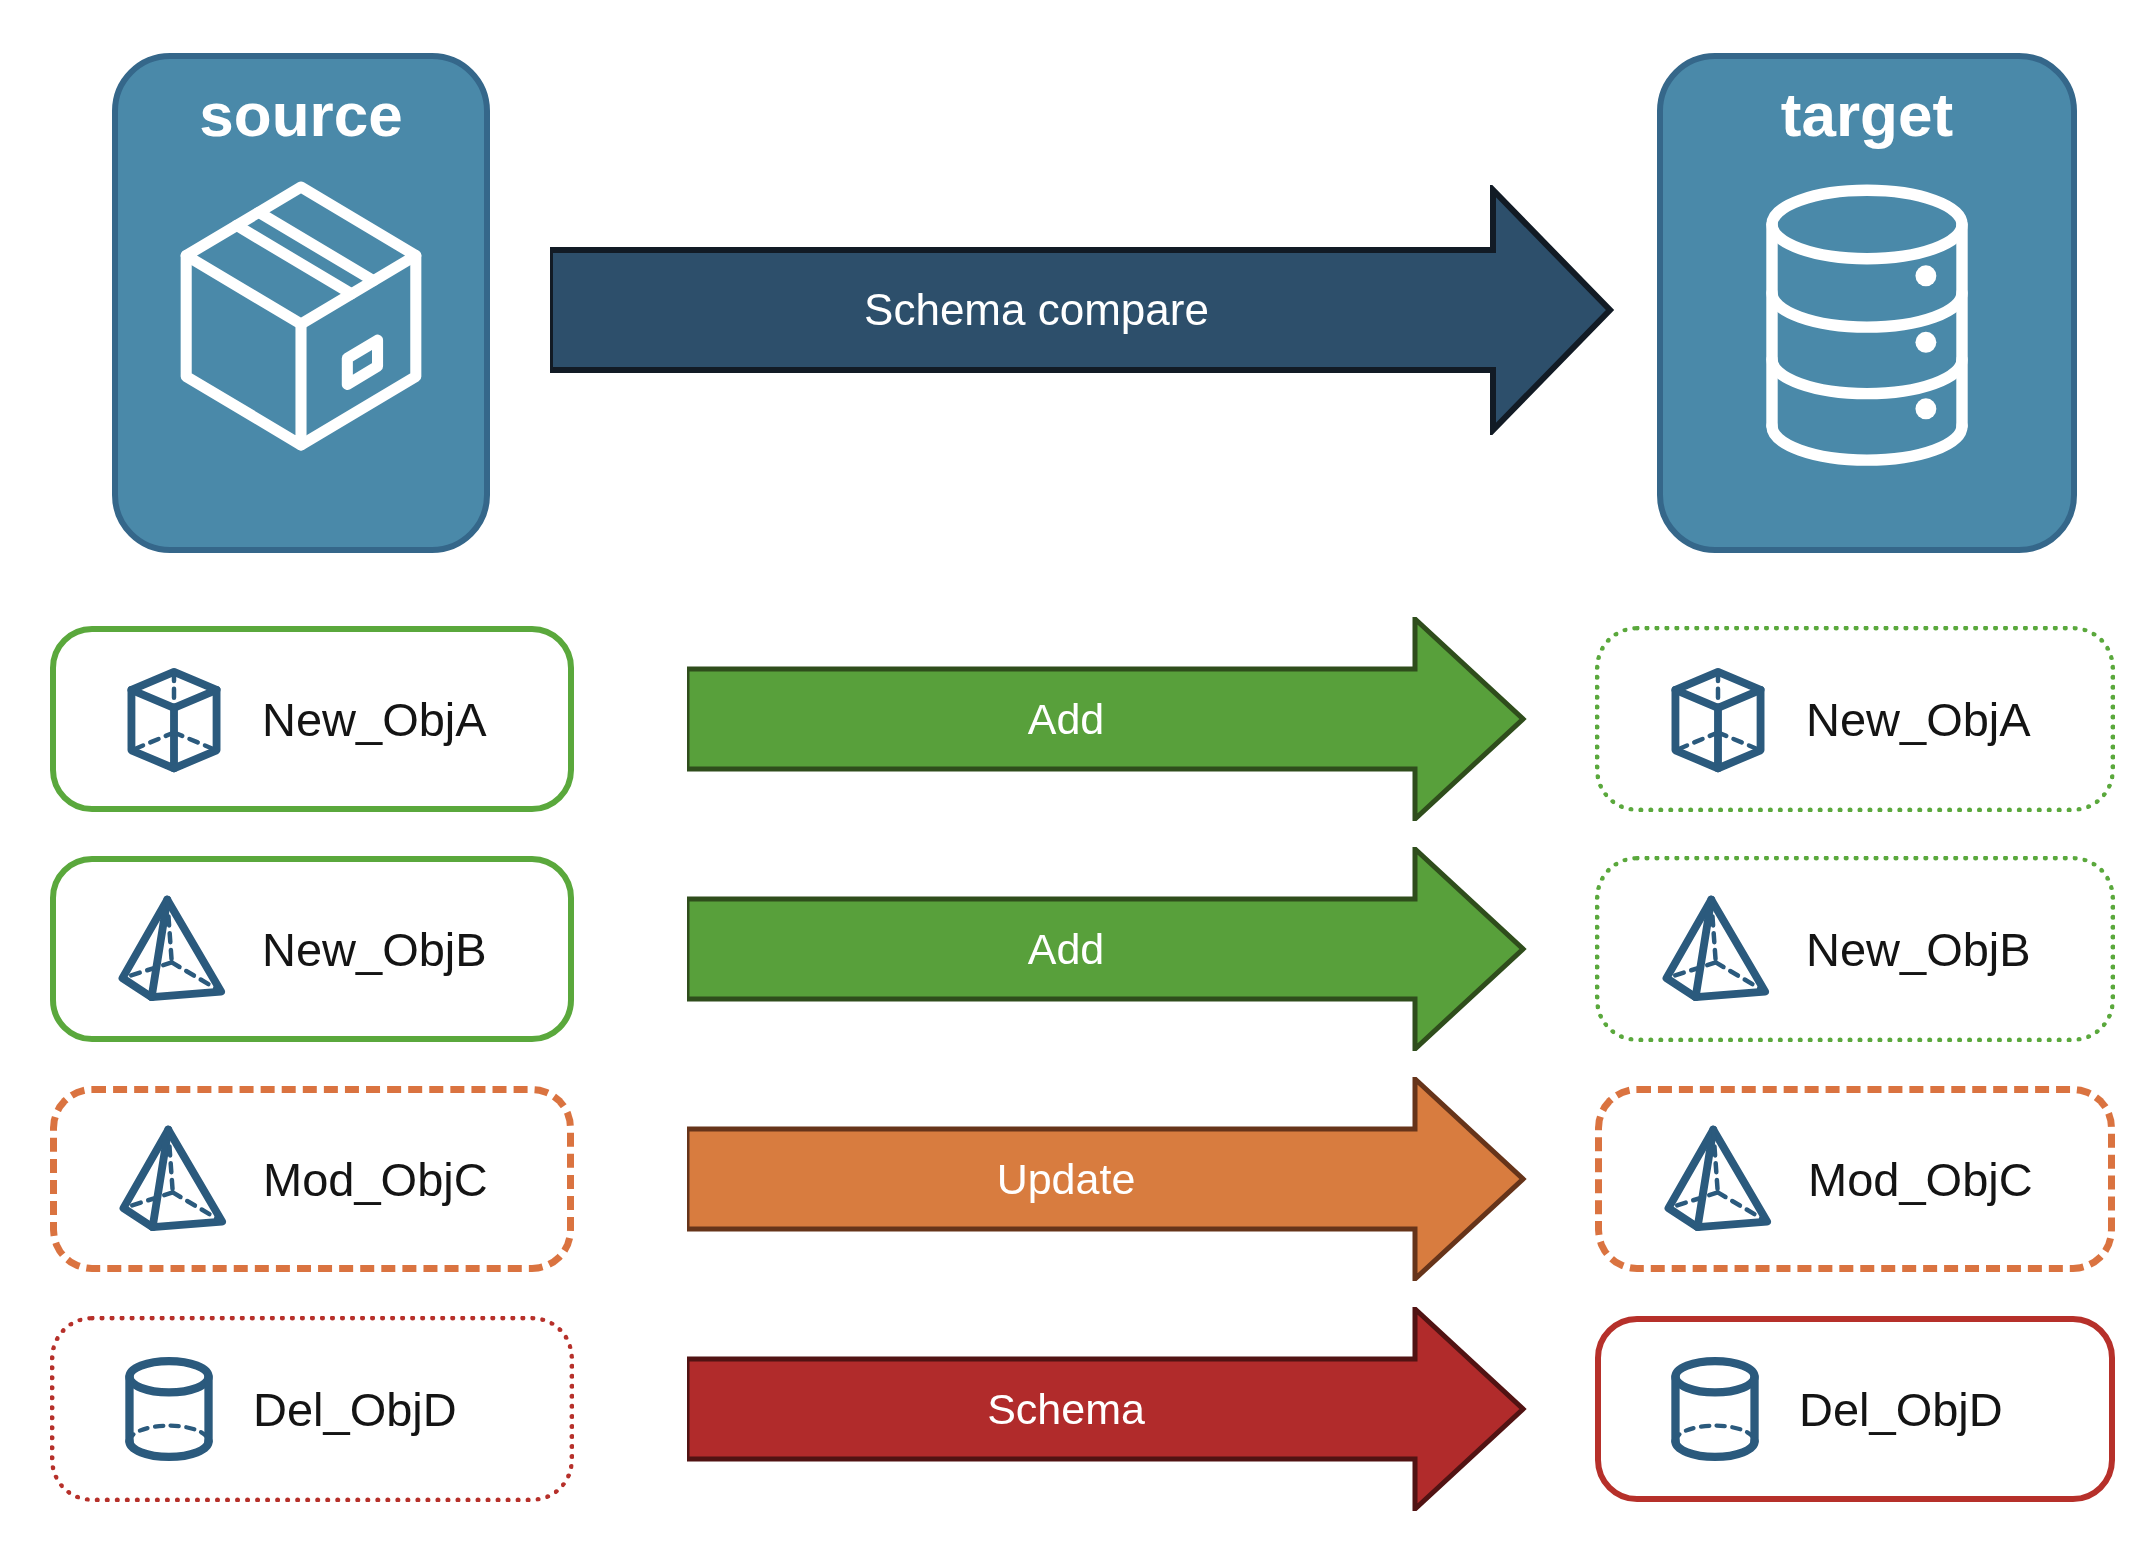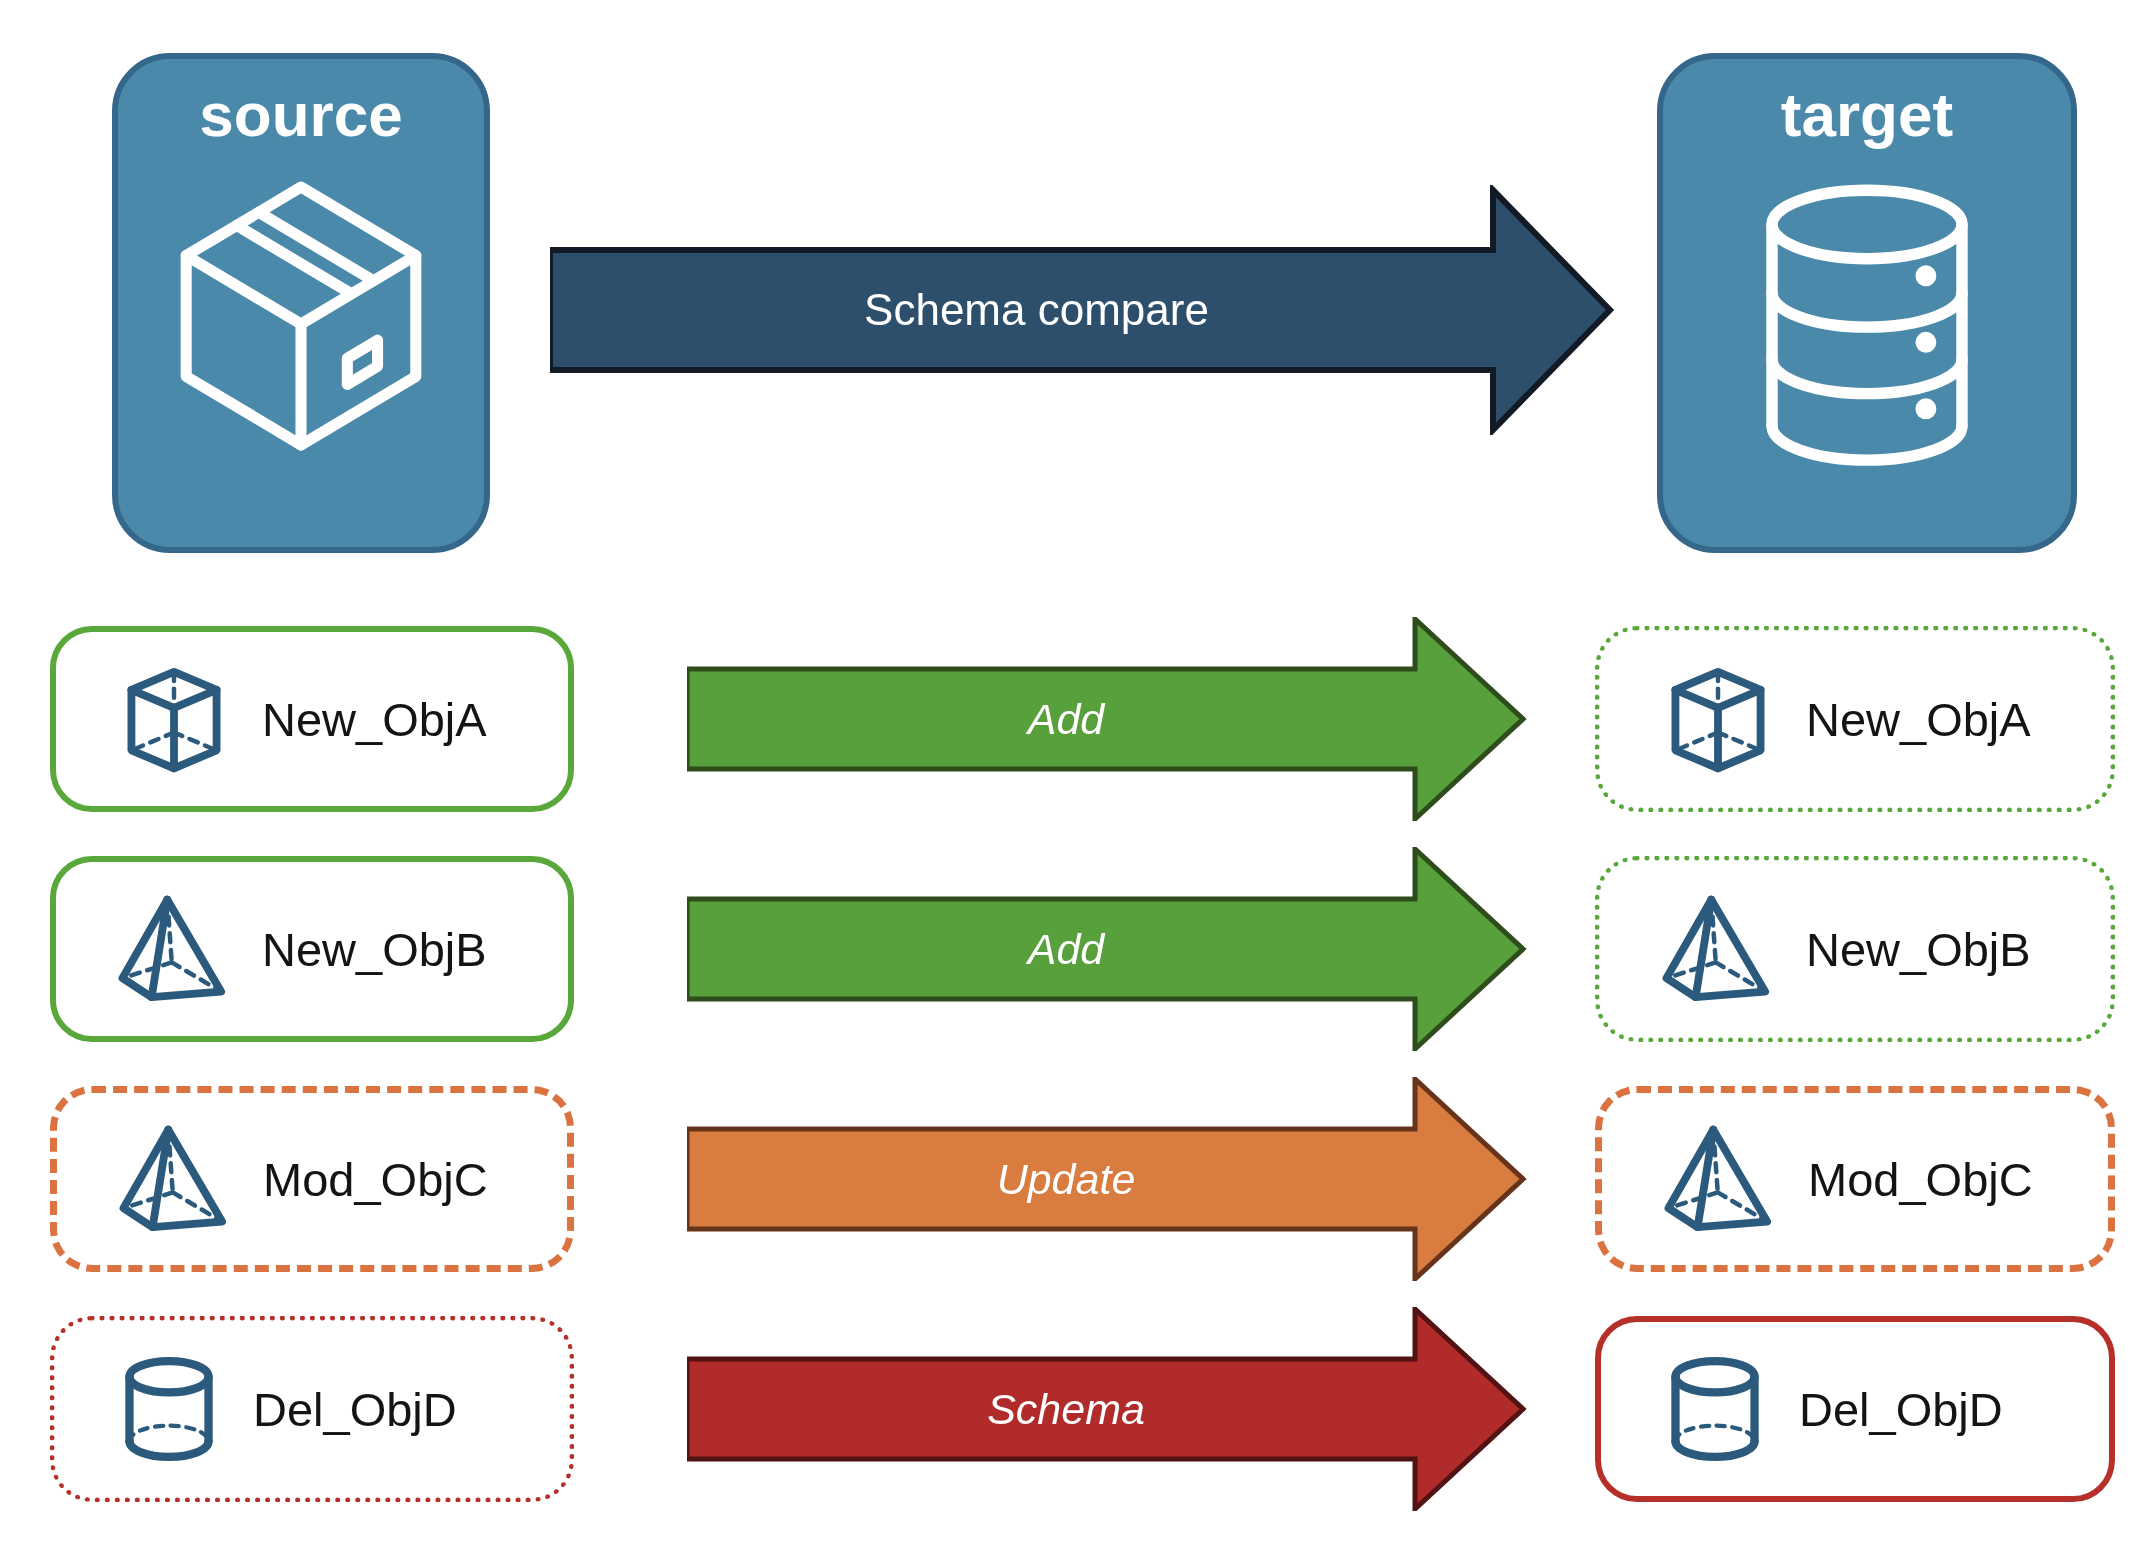--- a/index.html
+++ b/index.html
@@ -39,21 +39,21 @@
   }
   .card.left{left:50px;width:524px;}
   .card.right{left:1595px;width:520px;}
   .card .obj-label{font-size:47px;color:var(--text-dark);}
   .b-solid-green {border:6px solid var(--green-border);}
   .b-dotted-green{border:5px dotted var(--green-border);}
   .b-dashed-orange{border:7px dashed var(--orange-border);}
   .b-dotted-red  {border:5px dotted var(--red-border);}
   .b-solid-red   {border:6px solid var(--red-border);}
   
-  .action-arrow{position:absolute;left:687px;top:-9px;width:840px;height:204px;font-style:italic;}
+  .action-arrow{position:absolute;left:687px;top:-9px;width:840px;height:204px;}
   .action-arrow svg{position:absolute;inset:0;}
   .action-arrow .arrow-label{width:728px;font-size:43px;}
   .arrow-add    polygon{fill:var(--add-fill);   stroke:var(--add-border);   stroke-width:5;}
   .arrow-update polygon{fill:var(--update-fill);stroke:var(--update-border);stroke-width:5;}
   .arrow-delete polygon{fill:var(--delete-fill);stroke:var(--delete-border);stroke-width:5;}
   
   .obj-stroke{stroke:var(--icon-blue);fill:none;stroke-linejoin:round;stroke-linecap:round;}
   .white-stroke{stroke:#ffffff;fill:none;stroke-linejoin:round;stroke-linecap:round;}
 </style>
 </head>

